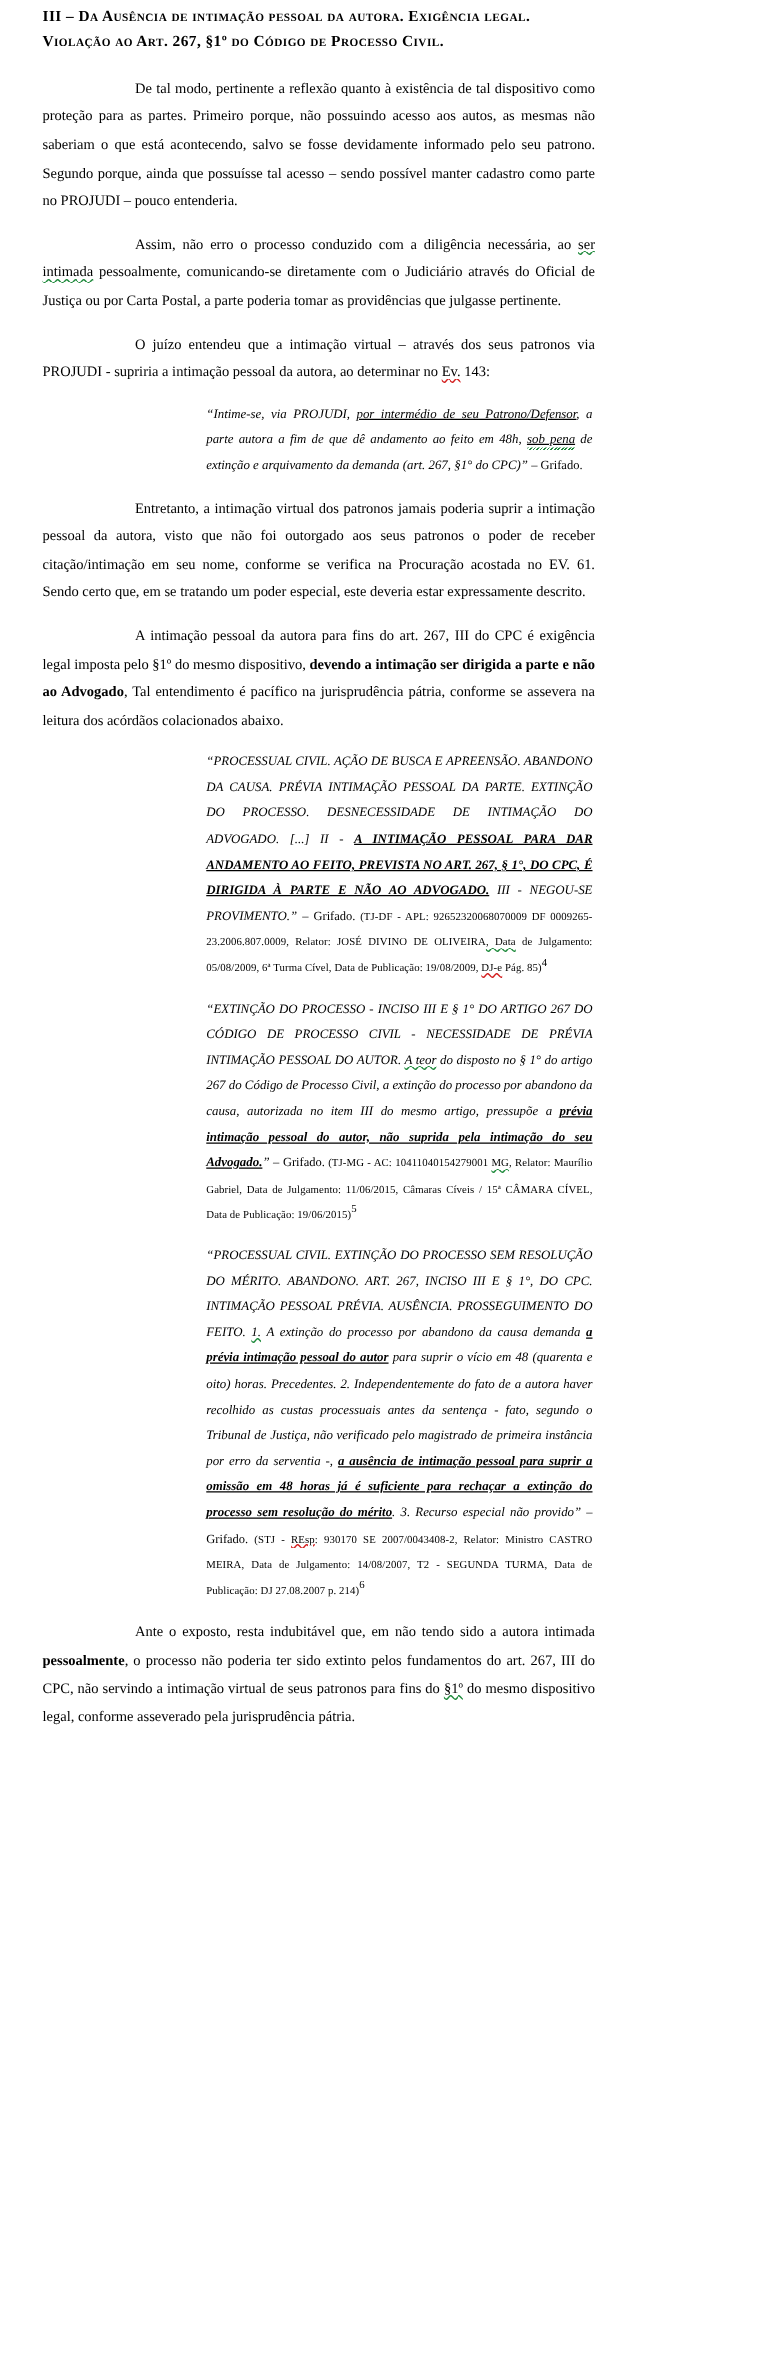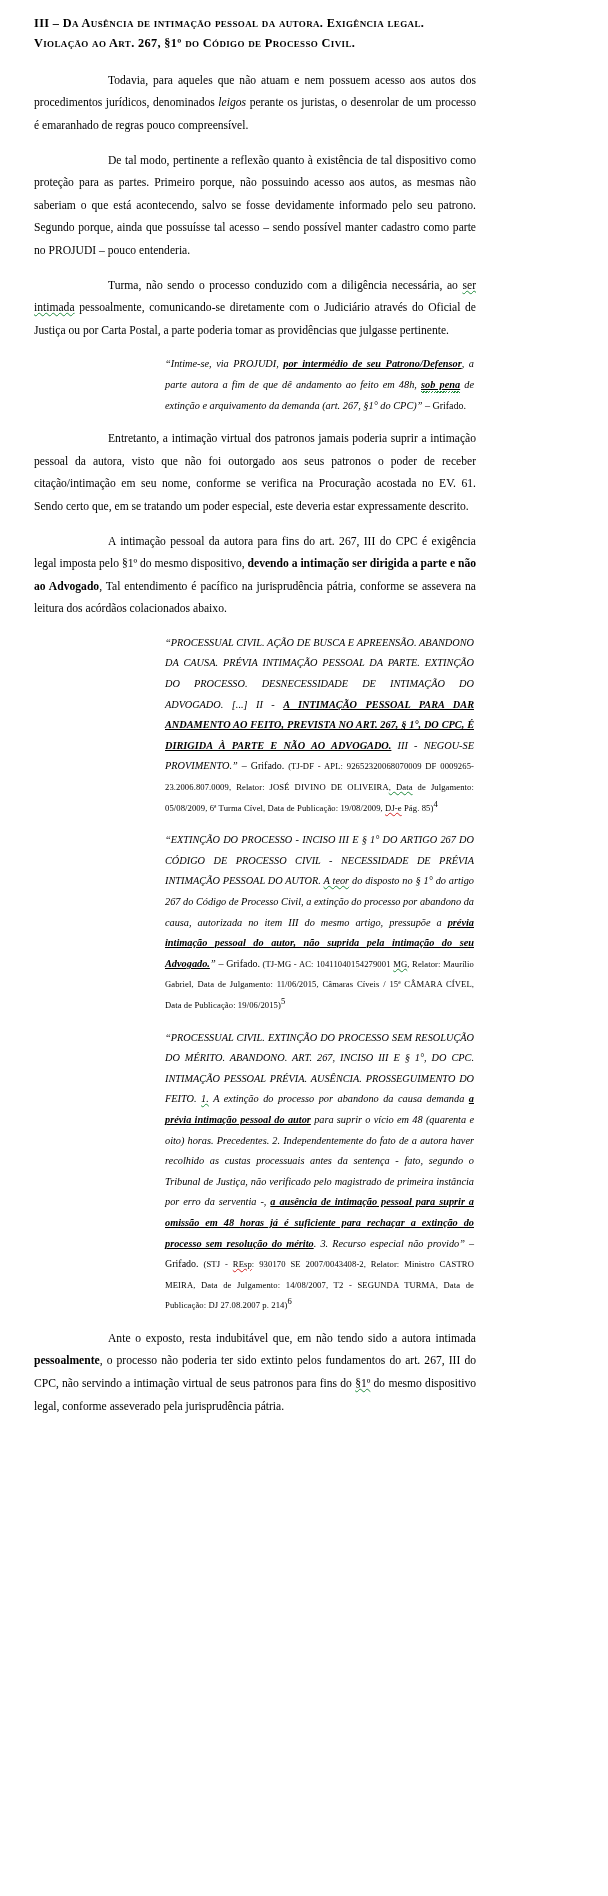--- a/index.html
+++ b/index.html
@@ -12,21 +12,21 @@
     width: 608px;
     min-height: 1896px;
     font-family: "Liberation Serif", "DejaVu Serif", serif;
     color: #000000;
     -webkit-font-smoothing: antialiased;
   }
   .page {
     position: relative;
     width: 510px;
     box-sizing: border-box;
-    padding: 14px 34px 10px 34px;
+    padding: 4px 34px 10px 34px;
   }
 
   
   .doc-heading {
     font-size: 12.3px;
     font-variant: small-caps;
     letter-spacing: 0.35px;
     line-height: 1.62;
     text-align: left;
     margin: 0 0 16px 0;
@@ -61,21 +61,21 @@
     letter-spacing: 0.1px;
   }
   .quote .grifado {
     font-style: normal;
     font-size: 10px;
   }
 
   
   .b  { font-weight: bold; }
   .i  { font-style: italic; }
-  .u  { text-decoration: underline; font-weight: bold; }
+  .u  { text-decoration: underline; }
   .biu { font-weight: bold; font-style: italic; text-decoration: underline; }
   .sup {
     font-size: 6.4px;
     vertical-align: super;
     line-height: 0;
   }
 
   
   .spell {
     text-decoration: underline;
@@ -110,23 +110,23 @@
 <body>
 
 <div class="page">
 
   <h1 class="doc-heading">
     <span>III – Da Ausência de intimação pessoal da autora. Exigência legal.</span>
     <span>Violação ao Art. 267, §1º do Código de Processo Civil.</span>
   </h1>
 
   <div id="paras1">
-      <p class="para" id="p3"><span>Todavia, para aqueles que não atuam e nem possuem acesso aos autos dos procedimentos jurídicos, denominados </span><span class="i">leigos</span><span> perante os juristas, o desenrolar de um processo é emaranhado de regras pouco compreensível.</span></p>
       <p class="para" id="p4"><span>De tal modo, pertinente a reflexão quanto à existência de tal dispositivo como proteção para as partes. Primeiro porque, não possuindo acesso aos autos, as mesmas não saberiam o que está acontecendo, salvo se fosse devidamente informado pelo seu patrono. Segundo porque, ainda que possuísse tal acesso – sendo possível manter cadastro como parte no PROJUDI – pouco entenderia.</span></p>
-      <p class="para" id="p5"><span>Turma, não sendo o processo conduzido com a diligência necessária, ao </span><span class="grammar">ser intimada</span><span> pessoalmente, comunicando-se diretamente com o Judiciário através do Oficial de Justiça ou por Carta Postal, a parte poderia tomar as providências que julgasse pertinente.</span></p>
+      <p class="para" id="p5"><span>Assim, não erro o processo conduzido com a diligência necessária, ao </span><span class="grammar">ser intimada</span><span> pessoalmente, comunicando-se diretamente com o Judiciário através do Oficial de Justiça ou por Carta Postal, a parte poderia tomar as providências que julgasse pertinente.</span></p>
+      <p class="para" id="p7"><span>O juízo entendeu que a intimação virtual – através dos seus patronos via PROJUDI - supriria a intimação pessoal da autora, ao determinar no </span><span class="spell">Ev.</span><span> 143:</span></p>
     </div>
 
   <blockquote class="quote" id="decision-quote"><span class="i">“Intime-se, via PROJUDI, </span><span class="i u">por intermédio de seu Patrono/Defensor</span><span class="i">, a parte autora a fim de que dê andamento ao feito em 48h, </span><span class="i u grammar-u">sob pena</span><span class="i"> de extinção e arquivamento da demanda (art. 267, §1° do CPC)”</span><span class="grifado"> – Grifado.</span></blockquote>
 
   <div id="paras2">
       <p class="para" id="p8"><span>Entretanto, a intimação virtual dos patronos jamais poderia suprir a intimação pessoal da autora, visto que não foi outorgado aos seus patronos o poder de receber citação/intimação em seu nome, conforme se verifica na Procuração acostada no EV. 61. Sendo certo que, em se tratando um poder especial, este deveria estar expressamente descrito.</span></p>
       <p class="para" id="p9"><span>A intimação pessoal da autora para fins do art. 267, III do CPC é exigência legal imposta pelo §1º do mesmo dispositivo, </span><span class="b">devendo a intimação ser dirigida a parte e não ao Advogado</span><span>, Tal entendimento é pacífico na jurisprudência pátria, conforme se assevera na leitura dos acórdãos colacionados abaixo.</span></p>
     </div>
 
   <div id="jurisprudence">

